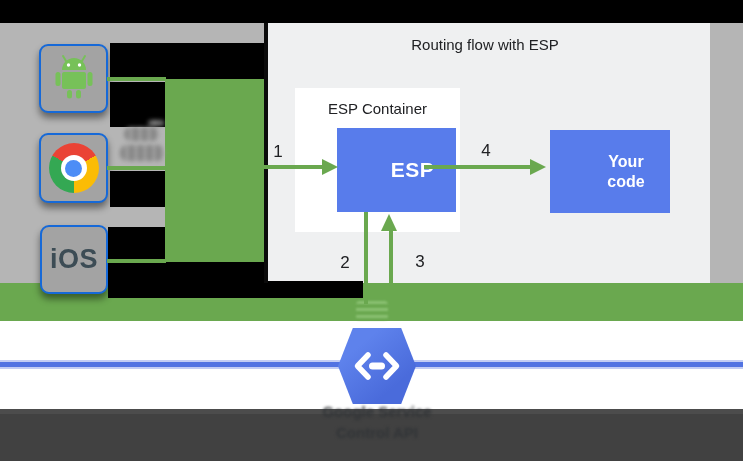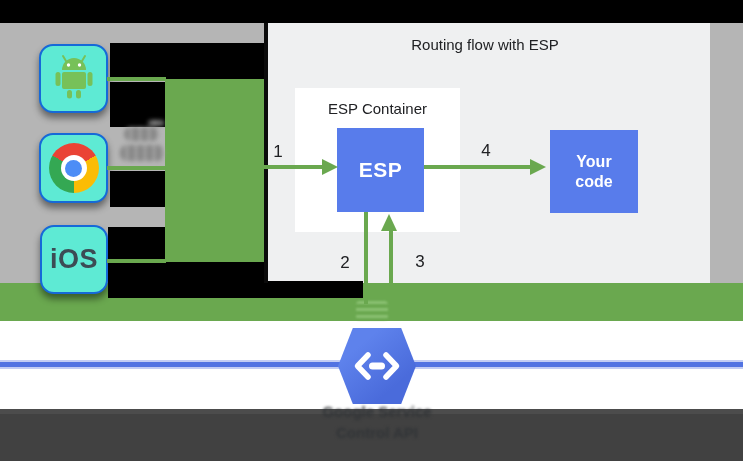--- a/index.html
+++ b/index.html
@@ -19,21 +19,21 @@
   
   .blk{background:#000;z-index:2;}
   .blkA{left:110px;top:43px;width:155px;height:36px;}
   .blkB{left:110px;top:82px;width:55px;height:45px;}
   .blkC{left:110px;top:171px;width:55px;height:36px;}
   .blkD{left:108px;top:227px;width:57px;height:71px;}
   .blkE{left:165px;top:262px;width:100px;height:36px;}
   .blkF{left:265px;top:281px;width:98px;height:17px;}
   
   .client-box{
-    width:69px;height:69px;background:#5eead4;border:2.5px solid #1669d8;border-radius:14px;
+    width:69px;height:69px;background:#a3a3a3;border:2.5px solid #1669d8;border-radius:9px;
     box-sizing:border-box;display:flex;align-items:center;justify-content:center;
     z-index:4;box-shadow:0 5px 7px rgba(0,0,0,0.45);
   }
   .android-box{left:39px;top:44px;}
   .chrome-box{left:39px;top:133px;width:69px;height:70px;}
   .ios-box{left:40px;top:225px;width:68px;height:69px;}
   .ios-label{font-size:27px;font-weight:bold;color:#3c4c55;letter-spacing:.5px;}
   .chrome-outer{width:50px;height:50px;border-radius:50%;position:relative;
     background:conic-gradient(from 60deg,#fbbc05 0 120deg,#34a853 0 240deg,#ea4335 0 360deg);}
   .chrome-mid{position:absolute;left:12px;top:12px;width:26px;height:26px;border-radius:50%;background:#fff;}
@@ -43,21 +43,21 @@
   
   .note{background:repeating-linear-gradient(90deg,#7d7d7d 0 5px,#9b9b9b 5px 9px);
     border-radius:7px;filter:blur(2px);opacity:.85;z-index:5;}
   
   .panel-title{left:268px;top:36px;width:434px;text-align:center;font-size:15px;color:#202124;z-index:4;}
   .container-box{width:165px;height:144px;background:#fff;top:88px;z-index:4;}
   .esp-container{left:295px;}
   .your-container{left:512px;}
   .container-label{position:absolute;left:0;top:12px;width:100%;text-align:center;font-size:15px;color:#202124;}
   .blue-box{background:#587ceb;z-index:5;display:flex;align-items:center;justify-content:center;
-    color:#fff;font-weight:bold;text-align:center;}
+    color:#fff;font-weight:bold;text-align:center;padding-left:32px;}
   .esp-box{left:337px;top:128px;width:87px;height:84px;font-size:21px;letter-spacing:.5px;}
   .your-box{left:550px;top:130px;width:88px;height:83px;font-size:16px;line-height:1.25;}
   .your-box span{display:block;width:52px;margin:0 auto;}
   .hline{height:4px;background:#6aa84f;z-index:5;}
   .arrow1-line{left:264px;top:165px;width:60px;}
   .arrow4-line{left:424px;top:165px;width:108px;}
   .head-right{width:0;height:0;border-top:8px solid transparent;border-bottom:8px solid transparent;
     border-left:16px solid #6aa84f;z-index:5;}
   .arrow1-head{left:322px;top:159px;}
   .arrow4-head{left:530px;top:159px;}

